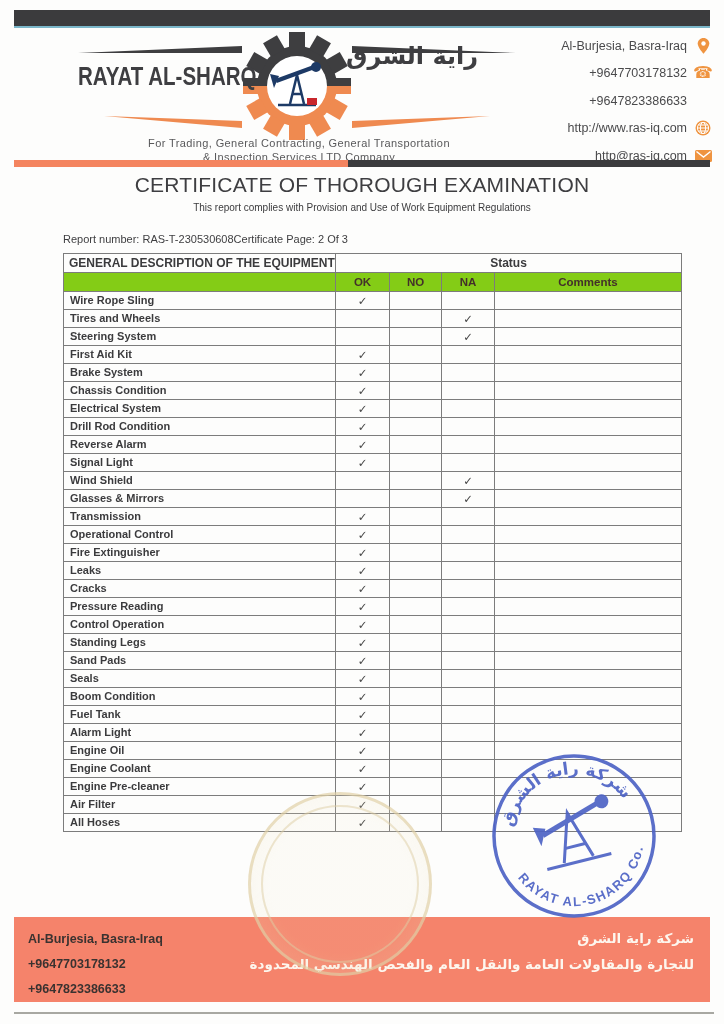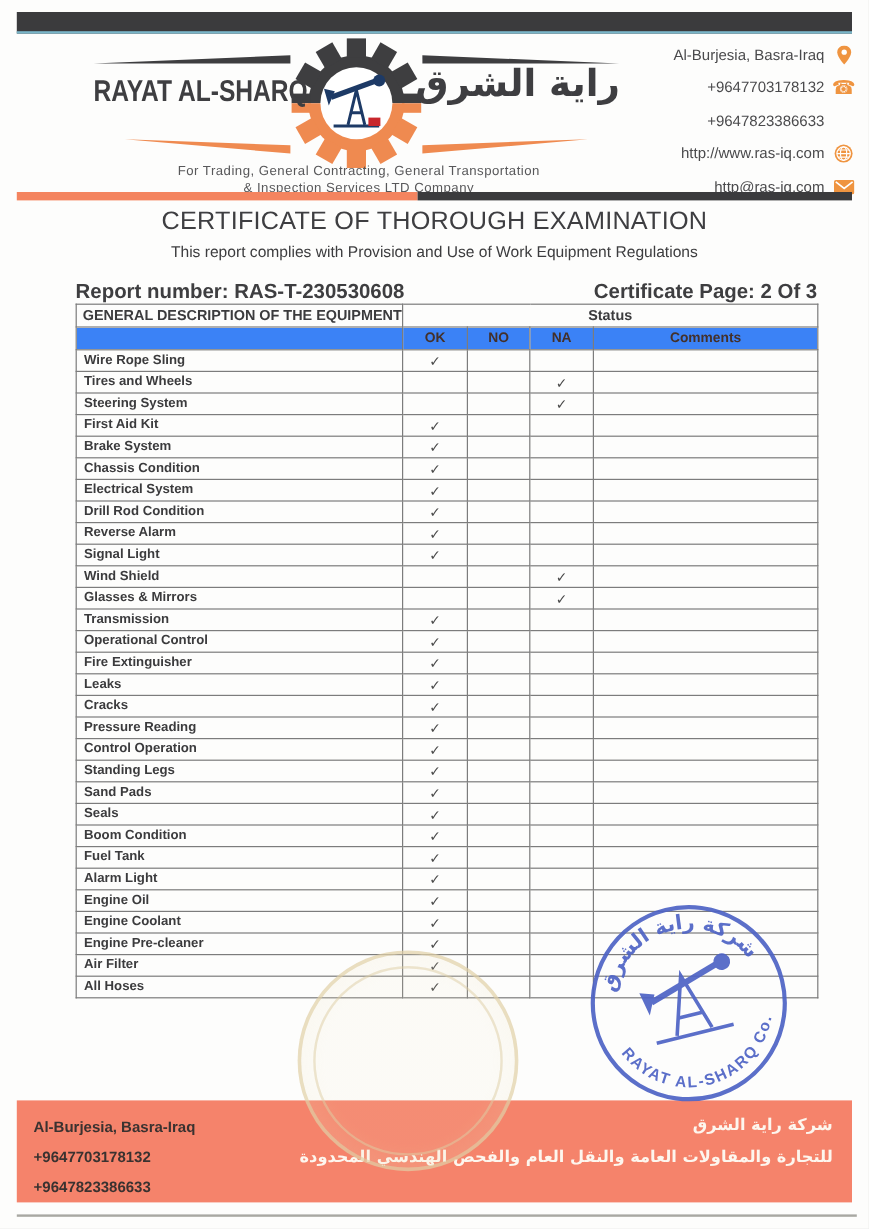--- a/index.html
+++ b/index.html
@@ -8,52 +8,52 @@
 
   
   .topbar{position:absolute;left:14px;top:10px;width:696px;height:16px;
           background:#3b3b3d;border-bottom:2px solid #7ab6c9;}
 
   
   .logo-wrap{position:absolute;left:64px;top:28px;width:470px;height:125px;}
   .logo-svg{position:absolute;left:0;top:0;}
   .logo-en{position:absolute;left:14px;top:34px;font-size:25px;font-weight:bold;color:#3e3e41;
            letter-spacing:0px;transform:scaleX(0.82);transform-origin:left center;white-space:nowrap;}
-  .logo-ar{position:absolute;left:282px;top:24px;font-size:31px;font-weight:bold;color:#3e3e41;
+  .logo-ar{position:absolute;left:282px;top:14px;font-size:24px;font-weight:bold;color:#3e3e41;
            font-family:"DejaVu Sans",sans-serif;white-space:nowrap;}
   .tagline{position:absolute;left:0;top:108px;width:470px;text-align:center;color:#58585a;
            font-size:11px;letter-spacing:0.4px;line-height:14px;}
 
   
   .contact{position:absolute;right:12px;top:32px;width:250px;}
   .contact-row{display:flex;justify-content:flex-end;align-items:center;height:27.5px;}
   .c-text{font-size:12.5px;color:#4a4a4c;}
   .c-icon{width:18px;height:16px;margin-left:7px;display:flex;align-items:center;justify-content:center;}
   .phone-glyph{color:#ef9440;font-size:16px;font-family:"DejaVu Sans",sans-serif;line-height:16px;}
 
   
   .divider{position:absolute;left:14px;top:160px;width:696px;height:7px;display:flex;}
   .div-orange{width:334px;height:100%;background:#f4845f;}
   .div-dark{flex:1;height:100%;background:#3b3b3d;}
 
   .doc-title{position:absolute;left:0;top:173px;width:724px;text-align:center;
              font-size:21px;font-weight:normal;color:#3e3e41;letter-spacing:0.2px;}
   .doc-subtitle{position:absolute;left:0;top:202px;width:724px;text-align:center;
-                font-size:13px;color:#3c3c3e;}
+                font-size:10px;color:#3c3c3e;}
 
   .meta-row{position:absolute;left:63px;top:233px;width:618px;display:flex;
-            justify-content:space-between;font-size:17px;color:#3e3e40;font-weight:bold;}
+            font-size:11px;color:#3e3e40;}
 
   
   .cert-table{position:absolute;left:63px;top:253px;width:618px;border-collapse:collapse;
               table-layout:fixed;border:1.5px solid #5e5e5e;}
   .cert-table th,.cert-table td{border:1px solid #7c7c7c;overflow:hidden;white-space:nowrap;}
   .hdr1 th{height:16px;font-size:12px;color:#3b3b3d;background:#fdfdfc;}
   .hdr1 .h-desc{text-align:left;padding-left:5px;}
-  .hdr2 th{height:16px;font-size:11.5px;color:#43302a;background:#3b82f6;text-align:center;}
+  .hdr2 th{height:16px;font-size:11.5px;color:#43302a;background:#84cc16;text-align:center;}
   .c-desc{height:15px;line-height:15px;padding-left:6px;font-size:11px;font-weight:bold;color:#3b3b3d;margin-top:39px;}
   .c-check{text-align:center;font-size:11.5px;color:#4a4a4a;font-family:"DejaVu Sans",sans-serif;}
   .c-comment{font-size:11px;}
 
   
   .stamp-emboss{position:absolute;left:248px;top:792px;width:178px;height:178px;border-radius:50%;
                 border:3px solid rgba(222,206,164,0.65);z-index:3;
                 background:radial-gradient(circle,rgba(240,228,195,0.10) 55%,rgba(240,228,195,0.30) 100%);}
   .stamp-emboss .inner{position:absolute;left:10px;top:10px;right:10px;bottom:10px;border-radius:50%;
                 border:2px solid rgba(222,206,164,0.5);}

